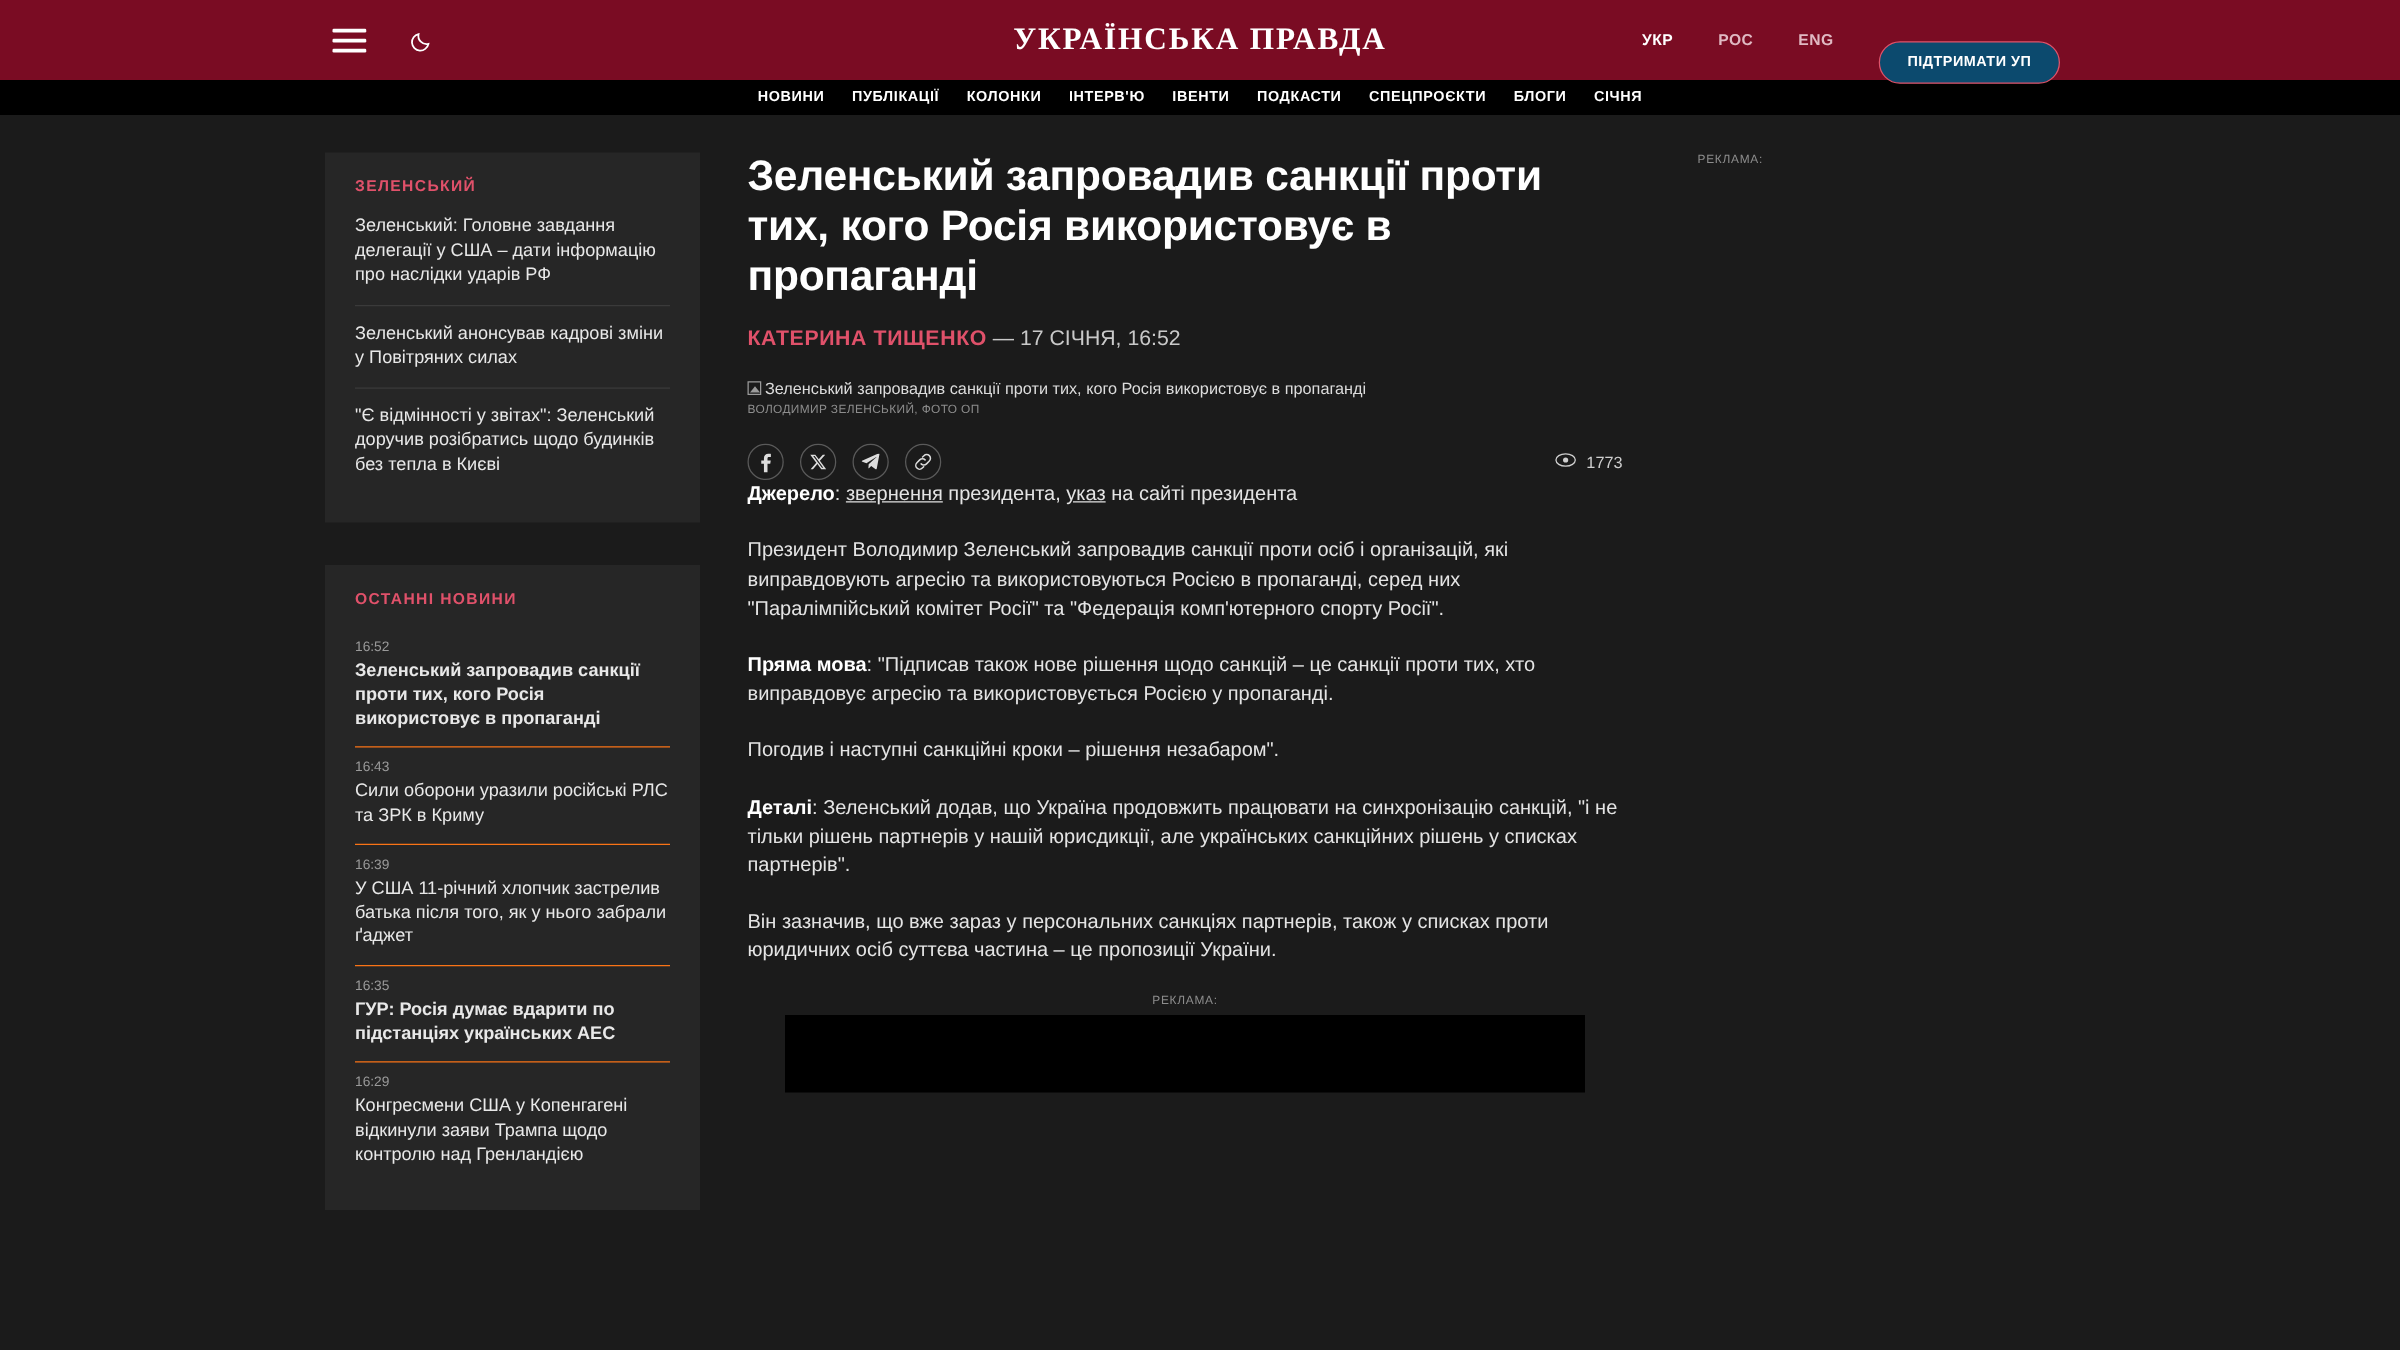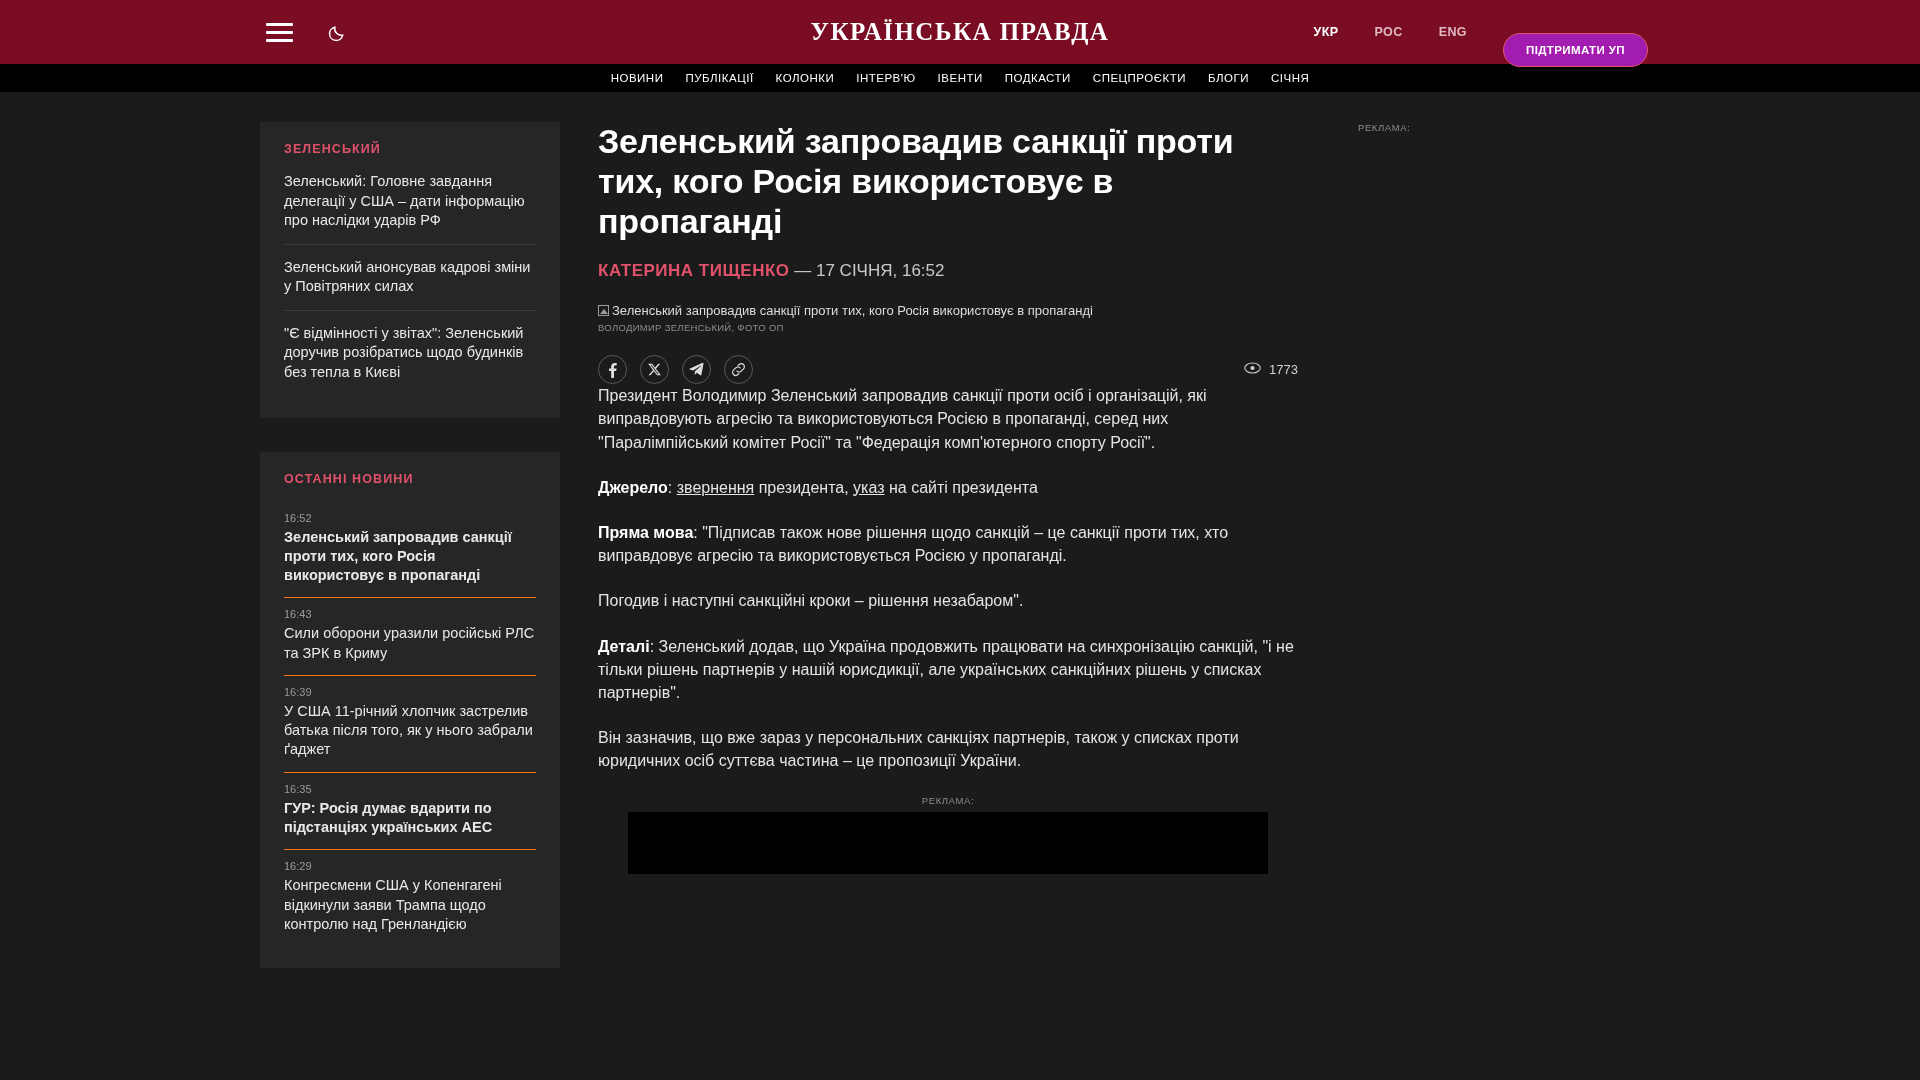--- a/index.html
+++ b/index.html
@@ -53,21 +53,21 @@
   }
   .lang {
     font-size: 12.5px;
     font-weight: bold;
     color: #ffffff;
     letter-spacing: 0.4px;
     cursor: pointer;
   }
   .lang.inactive { color: #e0b9c2; }
   .support-btn {
-    background: #a21caf;
+    background: #0c4a6e;
     color: #fff;
     font-size: 11.5px;
     font-weight: bold;
     letter-spacing: 0.4px;
     border: 1px solid #e0536a;
     border-radius: 20px;
     padding: 10px 22px;
     cursor: pointer;
     white-space: nowrap;
     margin-top: 35px;
@@ -77,21 +77,21 @@
   .navbar {
     height: 28px;
     background: #000;
     display: flex;
     align-items: center;
     justify-content: center;
     gap: 22px;
   }
   .nav-item {
     font-size: 11.5px;
-    font-weight: normal;
+    font-weight: bold;
     letter-spacing: 0.5px;
     color: #ffffff;
     cursor: pointer;
     white-space: nowrap;
   }
 
   
   .page {
     display: flex;
     padding: 30px 0 0 0;
@@ -375,23 +375,23 @@
         <span>
           <svg width="17" height="12" viewBox="0 0 18 12">
               <ellipse cx="9" cy="6" rx="8.2" ry="5.2" fill="none" stroke="#cfcfcf" stroke-width="1.1"></ellipse>
               <circle cx="9" cy="6" r="2.2" fill="#cfcfcf"></circle>
             </svg>
         </span>
         <span>1773</span>
       </div>
     </div>
 
+    <p class="body-text"><b>Джерело</b>: <a>звернення</a> президента, <a>указ</a> на сайті президента</p>
+
     <p class="body-text">Президент Володимир Зеленський запровадив санкції проти осіб і організацій, які виправдовують агресію та використовуються Росією в пропаганді, серед них "Паралімпійський комітет Росії" та "Федерація комп'ютерного спорту Росії".</p>
-
-    <p class="body-text"><b>Джерело</b>: <a>звернення</a> президента, <a>указ</a> на сайті президента</p>
 
     <p class="body-text"><b>Пряма мова</b><span>: "Підписав також нове рішення щодо санкцій – це санкції проти тих, хто виправдовує агресію та використовується Росією у пропаганді.</span></p>
 
     <p class="body-text">Погодив і наступні санкційні кроки – рішення незабаром".</p>
 
     <p class="body-text"><b>Деталі</b><span>: Зеленський додав, що Україна продовжить працювати на синхронізацію санкцій, "і не тільки рішень партнерів у нашій юрисдикції, але українських санкційних рішень у списках партнерів".</span></p>
 
     <p class="body-text">Він зазначив, що вже зараз у персональних санкціях партнерів, також у списках проти юридичних осіб суттєва частина – це пропозиції України.</p>
 
     <div class="ad-label">РЕКЛАМА:</div>

